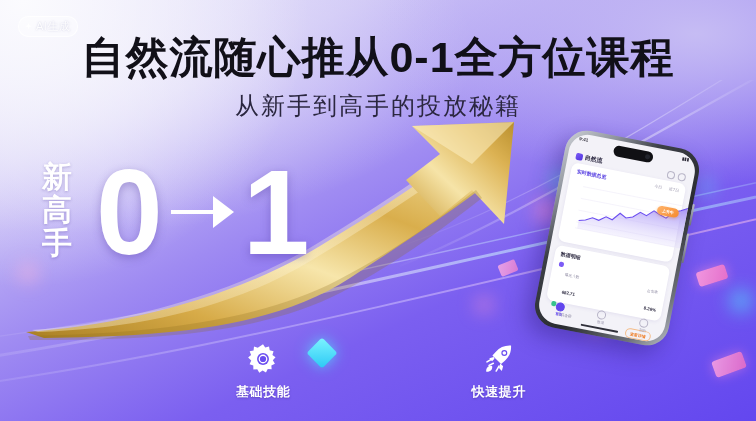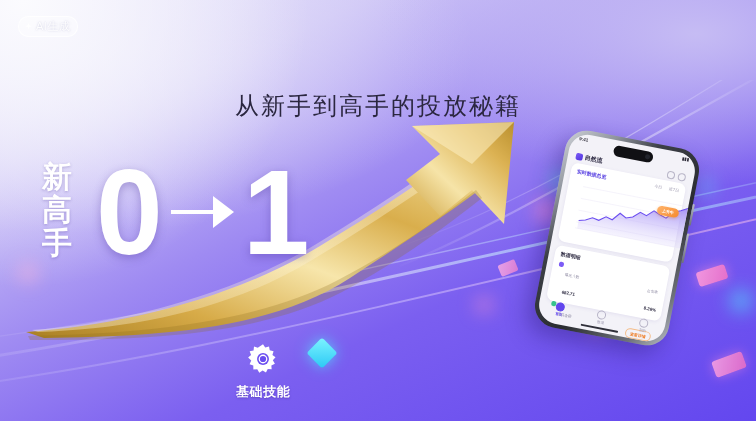--- a/index.html
+++ b/index.html
@@ -411,20 +411,21 @@
     <path d="M12,210 C104,203 214,174 298,123 C356,88 396,60 436,33
              L444,41 C402,70 352,104 292,140 C210,190 112,209 18,212 Z" fill="url(#goldEdge)"></path>
 
     <path d="M392,6 L494,2 L484,104 L452,70 L420,96 L386,60 L420,34 Z" fill="url(#goldHead)"></path>
     <path d="M392,6 L494,2 L452,44 Z" fill="#fdf0c4" opacity=".55"></path>
 
     <path d="M8,216 C110,214 230,206 318,160 C376,130 420,98 456,70
              L462,78 C424,108 378,142 322,172 C234,218 112,220 10,220 Z" fill="#8a6a1c" opacity=".25"></path>
   </svg>
 
+  <div class="headline">自然流随心推从0-1全方位课程</div>
   <div class="subhead">从新手到高手的投放秘籍</div>
 
   <div class="vtext">
     <span>新</span>
     <span>高</span>
     <span>手</span>
   </div>
 
   <div class="hero01">
     <span class="num">0</span>
@@ -536,16 +537,31 @@
     <div class="feature">
       <svg class="feature-icon" viewBox="0 0 48 48">
         <path fill="#ffffff" d="M24 3l3.1 4.6 5.4-1.4 1 5.5 5.4 1.3-1.6 5.3 4.4 3.4-3.8 4.1 2.9 4.8-5 2.4.4 5.6-5.5-.6-2.5 5-4.8-2.9-4.6 3.2-2.9-4.8-5.5.3-.1-5.6-5.2-1.9 2.3-5.1L3 21.9l4.2-3.7-2-5.2 5.5-1.1.6-5.6 5.3 1.8z"></path>
         <circle cx="24" cy="24" r="8.4" fill="#6a4df0"></circle>
         <circle cx="24" cy="24" r="6.2" fill="#ffffff"></circle>
         <circle cx="24" cy="24" r="4.4" fill="#6a4df0"></circle>
       </svg>
       <span class="feature-label">基础技能</span>
     </div>
 
+    <div class="feature">
+      <svg class="feature-icon" viewBox="0 0 48 48">
+        <path fill="#ffffff" d="M41 5c-8.6-.6-16 2.6-21.4 8.6l-4.9 5.4 12.2 12.2 5.4-4.9C38.4 21 41.6 13.6 41 5z"></path>
+        <circle cx="31.5" cy="15.5" r="4.2" fill="#6a4df0"></circle>
+        <circle cx="31.5" cy="15.5" r="2.5" fill="#ffffff"></circle>
+        <path fill="#ffffff" d="M16.6 21.2l-6.4 1.8 4 4 3.4-3.3zM25.8 30.4l-1.8 6.4 4 4 1.8-6.5z"></path>
+        <path fill="#ffffff" d="M6 42c2.6.3 5-.3 6.7-2 1.7-1.7 2-4 1.6-6.2-2.2-.4-4.5-.1-6.2 1.6C6.4 37.1 5.7 39.4 6 42z"></path>
+        <g stroke="#ffffff" stroke-width="2.2" stroke-linecap="round">
+          <line x1="7" y1="28" x2="14" y2="24"></line>
+          <line x1="10" y1="33" x2="16" y2="30"></line>
+          <line x1="20" y1="41" x2="24" y2="34"></line>
+        </g>
+      </svg>
+      <span class="feature-label">快速提升</span>
+    </div>
 
 
   </div>
 </div>
 
 </body></html>

